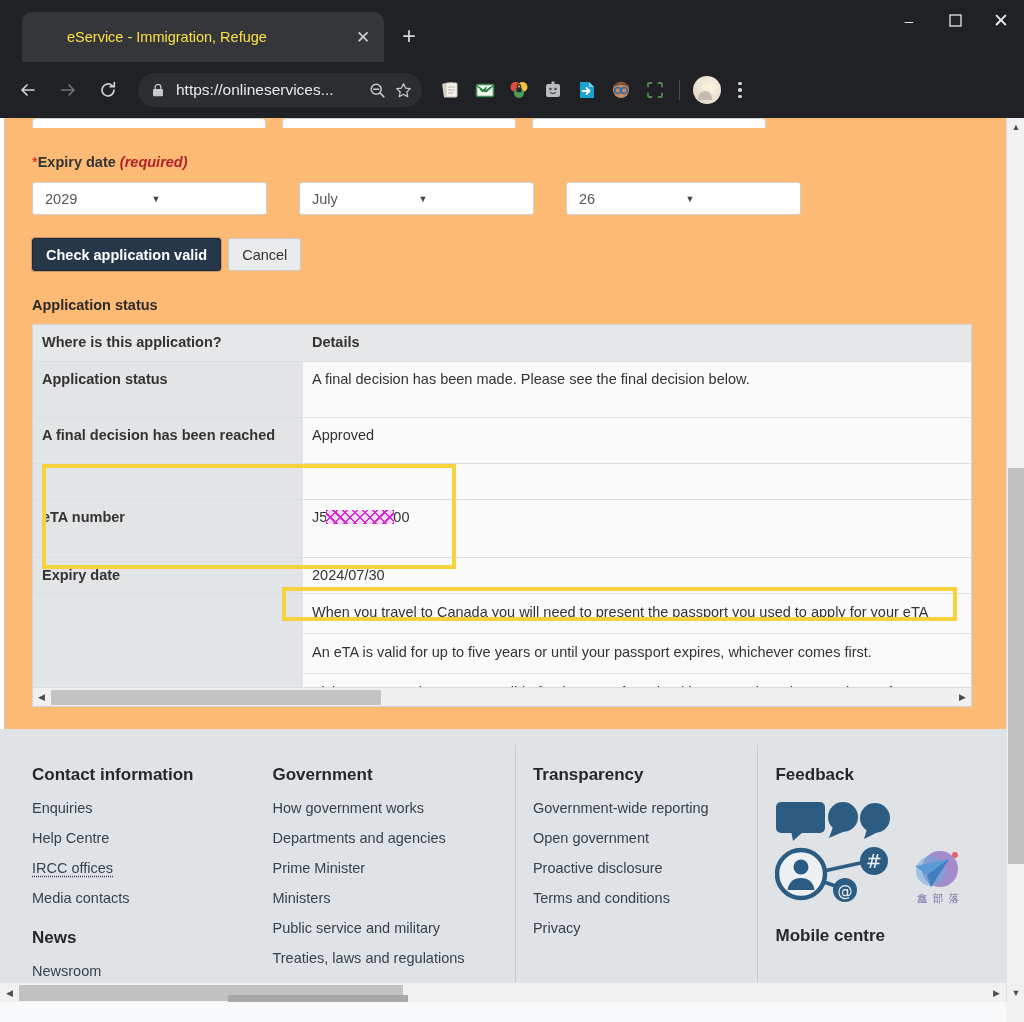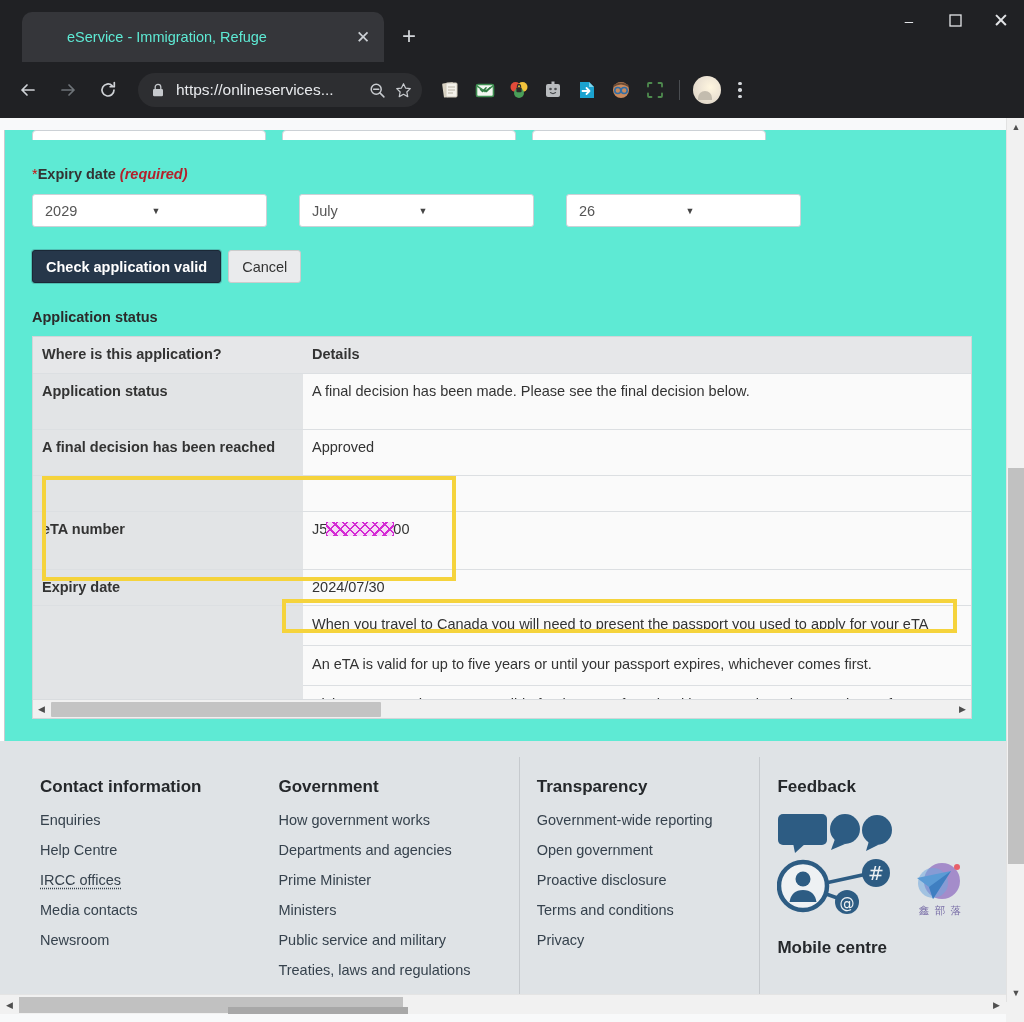--- a/index.html
+++ b/index.html
@@ -25,21 +25,21 @@
   .tab-favicon { width: 18px; height: 18px; flex: 0 0 18px; position: relative; }
   .leaf {
     width: 16px; height: 16px;
     background: #e8413a;
     clip-path: polygon(50% 0%, 58% 22%, 76% 14%, 70% 34%, 96% 30%, 80% 46%, 100% 56%,
                        62% 62%, 66% 100%, 50% 86%, 34% 100%, 38% 62%, 0% 56%, 20% 46%,
                        4% 30%, 30% 34%, 24% 14%, 42% 22%);
   }
   .tab-title {
     flex: 1; min-width: 0;
-    color: #5eead4; font-size: 14.5px;
+    color: #fde047; font-size: 14.5px;
     margin-left: 11px; white-space: nowrap; overflow: hidden;
     -webkit-mask-image: linear-gradient(to right, #000 85%, transparent 100%);
     mask-image: linear-gradient(to right, #000 85%, transparent 100%);
   }
   .tab-close {
     width: 26px; height: 26px; flex: 0 0 26px;
     display: flex; align-items: center; justify-content: center;
     color: #cdd1d5; font-size: 17px; line-height: 1;
   }
   .new-tab {
@@ -98,22 +98,22 @@
     display: flex; flex-direction: column; align-items: center; justify-content: center; gap: 3px;
   }
   .kebab i { width: 3.5px; height: 3.5px; border-radius: 50%; background: #d3d6da; display: block; }
 
   
   #viewport {
     position: relative; width: 1024px; height: 904px;
     background: #f8f9fa; overflow: hidden;
   }
   #page {
-    position: absolute; left: 0; top: 12px;
-    width: 1006px; height: 884px; overflow: hidden; background: #5eead4;
+    position: absolute; left: 0; top: 0;
+    width: 1006px; height: 884px; overflow: hidden; background: #fdba74;
   }
   .page-leftbar { position: absolute; left: 0; top: 0; width: 4px; height: 612px; background: #fff; }
   .page-leftline { position: absolute; left: 4px; top: 0; width: 1px; height: 612px; background: #c8ccd0; }
 
   
   .form-area { padding: 0 0 0 32px; }
   .cut-selects { display: flex; gap: 16px; height: 10px; overflow: hidden; padding-top: 0; }
   .cut-sel { height: 34px; border: 1px solid #ccd1d6; border-radius: 4px; background: #fff; }
   .cut-sel.a { width: 234px; } .cut-sel.b { width: 234px; } .cut-sel.c { width: 234px; }
 
@@ -200,21 +200,21 @@
   .h-scroll .arr.right { position: absolute; right: 0; }
   .h-scroll .thumb {
     height: 15px; width: 330px; background: #c3c3c3; margin-left: 1px; border-radius: 1px;
   }
 
   
   .footer {
     margin-top: 22px; background: #dfe3e6; height: 270px;
     padding: 36px 0 0 0; position: relative; overflow: hidden;
   }
-  .fcols { display: flex; padding-left: 40px; }
+  .fcols { display: flex; padding-left: 32px; }
   .fcol { position: relative; }
   .fcol.c1 { width: 242px; }
   .fcol.c2 { width: 244px; }
   .fcol.c3 { width: 244px; padding-left: 18px; }
   .fcol.c4 { width: 250px; padding-left: 18px; }
   .fdiv { position: absolute; left: 0; top: -20px; width: 1px; height: 238px; background: #c6cace; }
   .fhead { font-size: 17px; font-weight: bold; color: #25282b; margin-bottom: 15px; }
   .fhead.news { margin-top: 22px; }
   .flink { font-size: 14.5px; color: #36424d; margin-bottom: 14px; display: block; }
   .flink.abbr { text-decoration: underline dotted; text-underline-offset: 3px; }
@@ -494,20 +494,21 @@
 
     <div class="footer">
       <div class="fcols">
 
         <div class="fcol c1">
           <div class="fhead">Contact information</div>
           <a class="flink">Enquiries</a>
           <a class="flink">Help Centre</a>
           <a class="flink abbr">IRCC offices</a>
           <a class="flink">Media contacts</a>
+          <div class="fhead news">News</div>
           <a class="flink">Newsroom</a>
         </div>
 
         <div class="fcol c2">
           <div class="fhead">Government</div>
           <a class="flink">How government works</a>
           <a class="flink">Departments and agencies</a>
           <a class="flink">Prime Minister</a>
           <a class="flink">Ministers</a>
           <a class="flink">Public service and military</a>

